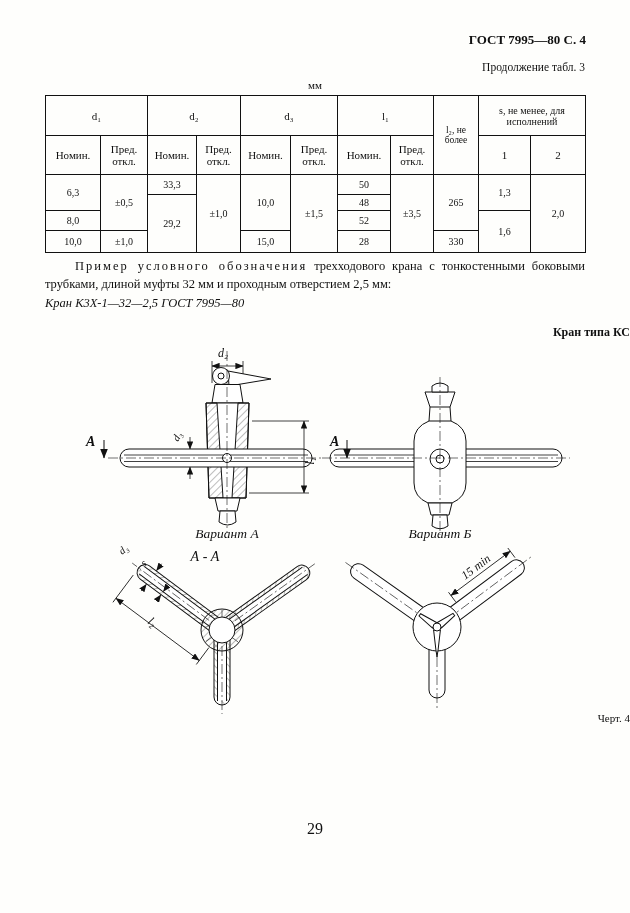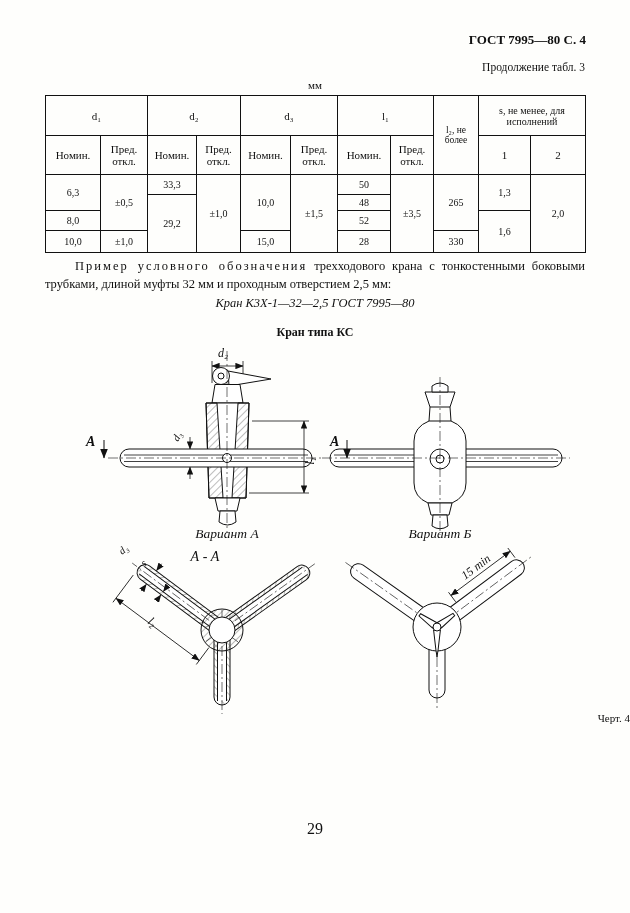--- a/index.html
+++ b/index.html
@@ -17,23 +17,23 @@
     font-weight:normal;padding:1px 2px;font-size:10px;overflow:hidden}
   tr.hr1 th{height:37px;font-size:11px}
   tr.hr1 th.sym{}
   tr.hr1 th.l2h{font-size:9.5px}
   tr.hr1 th.sh{font-size:10px}
   tr.hr2 th{height:36px;font-size:11px}
   tr.r1{height:20px} tr.r2{height:16px} tr.r3{height:20px} tr.r4{height:22px}
   .example{top:258px;left:45px;width:540px;font-size:12.5px;line-height:1.4;
     text-align:justify;text-indent:30px}
   .example .lead{letter-spacing:2px}
-  .designation{top:296px;left:45px;width:540px;text-align:center;
+  .designation{top:296px;left:45px;width:540px;text-align:left;
     font-style:italic;font-size:12.5px}
-  .fig-title{top:325px;left:0;width:100%;text-align:center;font-weight:bold;font-size:12px}
+  .fig-title{top:325px;left:0;width:100%;text-align:right;font-weight:bold;font-size:12px}
   .drawing{top:345px;left:0}
   .caption{top:712px;left:0;width:100%;text-align:right;font-size:11px}
   .pagenum{top:820px;left:0;width:100%;text-align:center;font-size:16px}
   
   .st{stroke:#111;stroke-width:1}
   .thin{stroke:#111;stroke-width:0.8}
   .cl{stroke:#111;stroke-width:0.6;stroke-dasharray:10 3 2 3}
   svg text{fill:#111;stroke:none;font-family:"Liberation Serif","DejaVu Serif",serif}
   .lbl-i{font-style:italic;font-size:12px}
   .lbl-i.sm{font-style:italic;font-size:10.5px}

